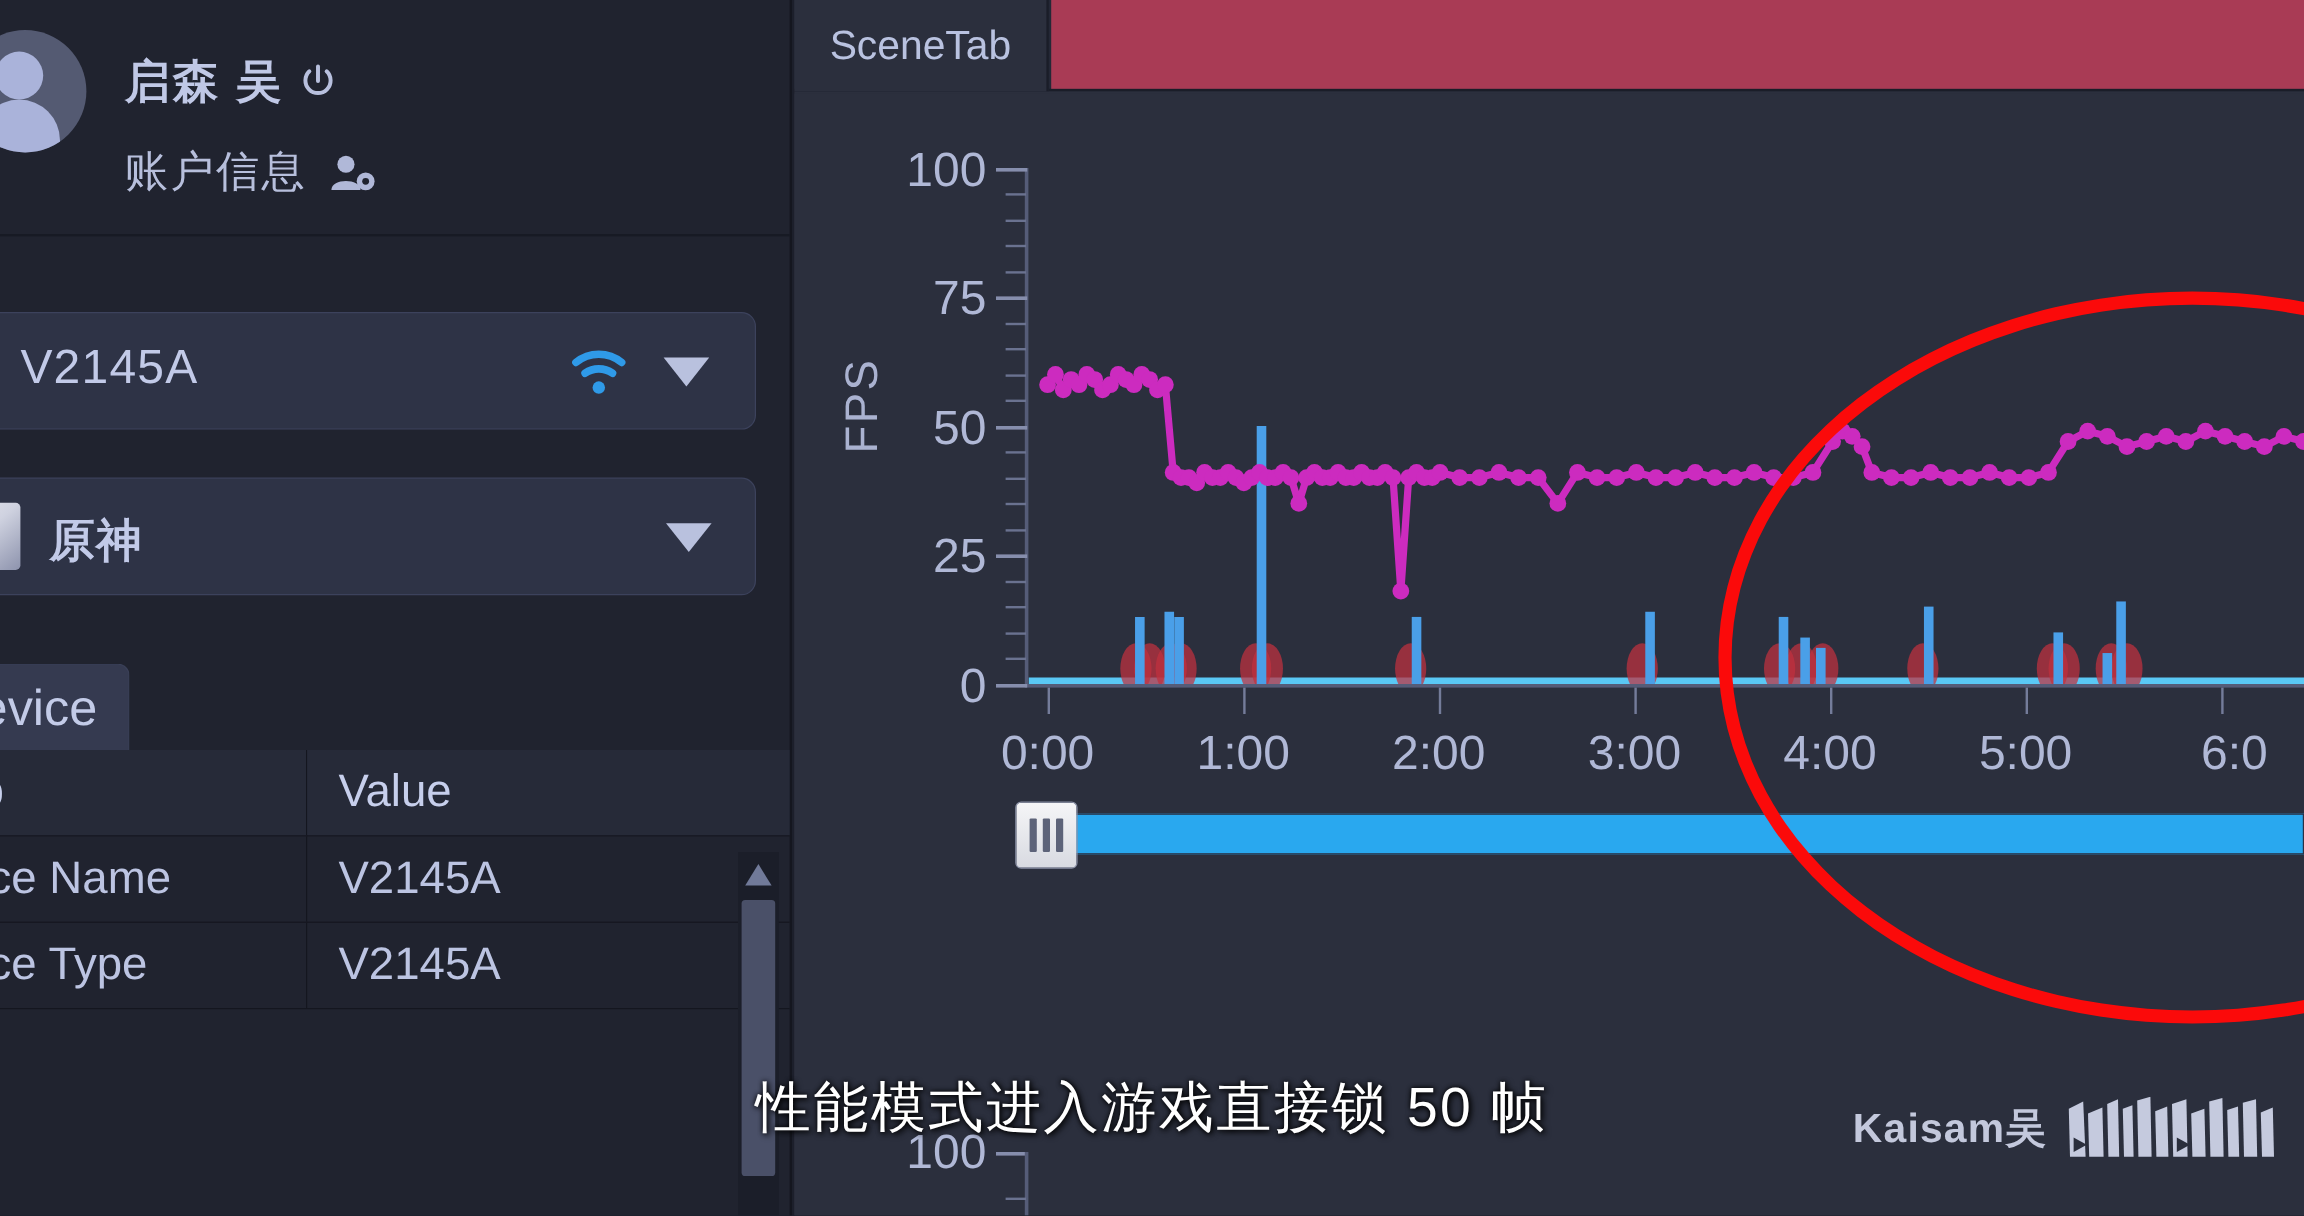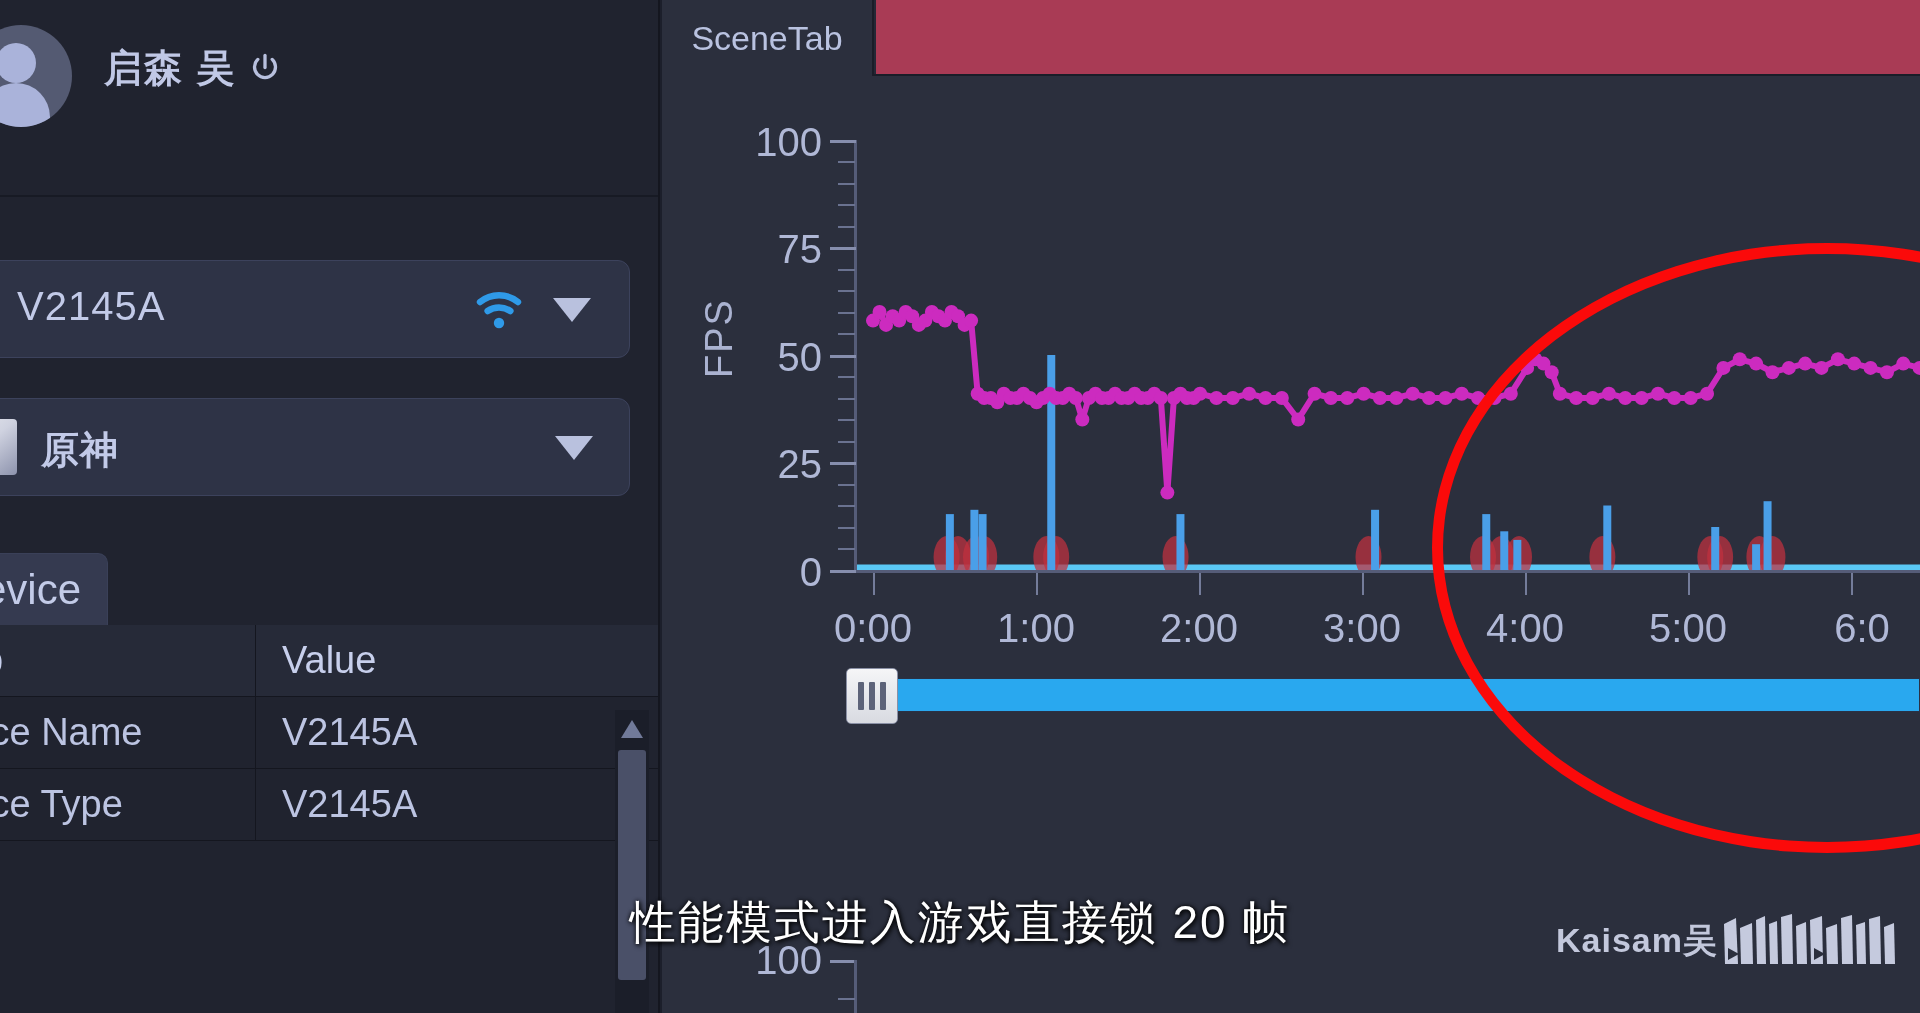--- a/index.html
+++ b/index.html
@@ -257,21 +257,21 @@
   
   .chart2 {
     position: absolute; left: 0; top: 860px;
     width: 1258px; height: 153px;
   }
   .chart2 .ytick-label { font-size: 40px; }
 
   
   .watermark {
     position: absolute; right: 22px; bottom: 45px;
-    display: flex; align-items: center; gap: 4px;
+    display: flex; align-items: center; gap: 16px;
   }
   .wm-text {
     font-size: 34px; color: #c3c8dc; font-weight: bold; letter-spacing: 1px;
   }
   .wm-logo { display: block; }
 
   
   .subtitle {
     position: absolute; left: 0; top: 892px;
     width: 1920px;
@@ -307,20 +307,29 @@
       </div>
 
       <div class="username-row">
         <span class="username">启森 吴</span>
         <svg class="power-icon" viewBox="0 0 24 24">
           <path d="M12 3 L12 11" stroke="#b8c0de" stroke-width="2.2" fill="none" stroke-linecap="round"></path>
           <path d="M7.2 5.6 A7 7 0 1 0 16.8 5.6" stroke="#b8c0de" stroke-width="2.2" fill="none" stroke-linecap="round"></path>
         </svg>
       </div>
 
+      <div class="account-row">
+        <span class="account-label">账户信息</span>
+        <svg class="account-icon" viewBox="0 0 28 24">
+          <circle cx="10" cy="7" r="5" fill="#b0b8d8"></circle>
+          <path d="M1.5 22 C1.5 15 18.5 15 18.5 22 Z" fill="#b0b8d8"></path>
+          <circle cx="21.5" cy="17" r="5.2" fill="#b0b8d8"></circle>
+          <circle cx="21.5" cy="17" r="2" fill="#20232f"></circle>
+        </svg>
+      </div>
     </div>
 
     <div class="selector sel-device">
       <span class="sel-text">V2145A</span>
       <svg class="wifi-icon" viewBox="0 0 24 22">
         <path d="M2.5 7.5 A15 15 0 0 1 21.5 7.5" stroke="#2f9ae8" stroke-width="3.2" fill="none" stroke-linecap="round"></path>
         <path d="M6.3 12 A10 10 0 0 1 17.7 12" stroke="#2f9ae8" stroke-width="3.2" fill="none" stroke-linecap="round"></path>
         <circle cx="12" cy="18" r="2.6" fill="#2f9ae8"></circle>
       </svg>
       <div class="caret"></div>
@@ -589,15 +598,15 @@
           </g>
           <polygon points="6,34 17,40 6,46" fill="#2b2f3d"></polygon>
           <polygon points="92,34 103,40 92,46" fill="#2b2f3d"></polygon>
         </svg>
       </div>
 
       <div class="annot-ellipse"></div>
     </div>
   </div>
 
-  <div class="subtitle">性能模式进入游戏直接锁 20 帧</div>
+  <div class="subtitle">性能模式进入游戏直接锁 50 帧</div>
 
 </div>
 
 </body></html>

